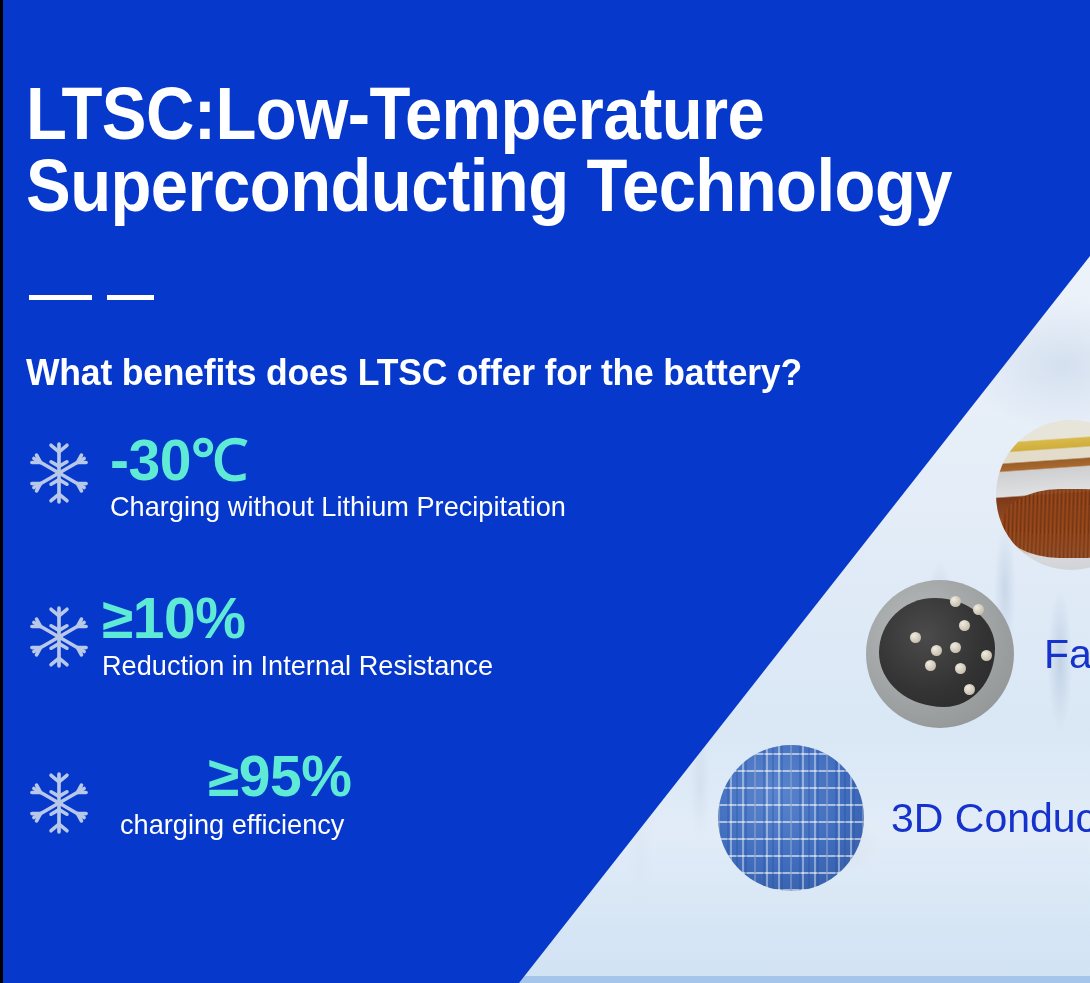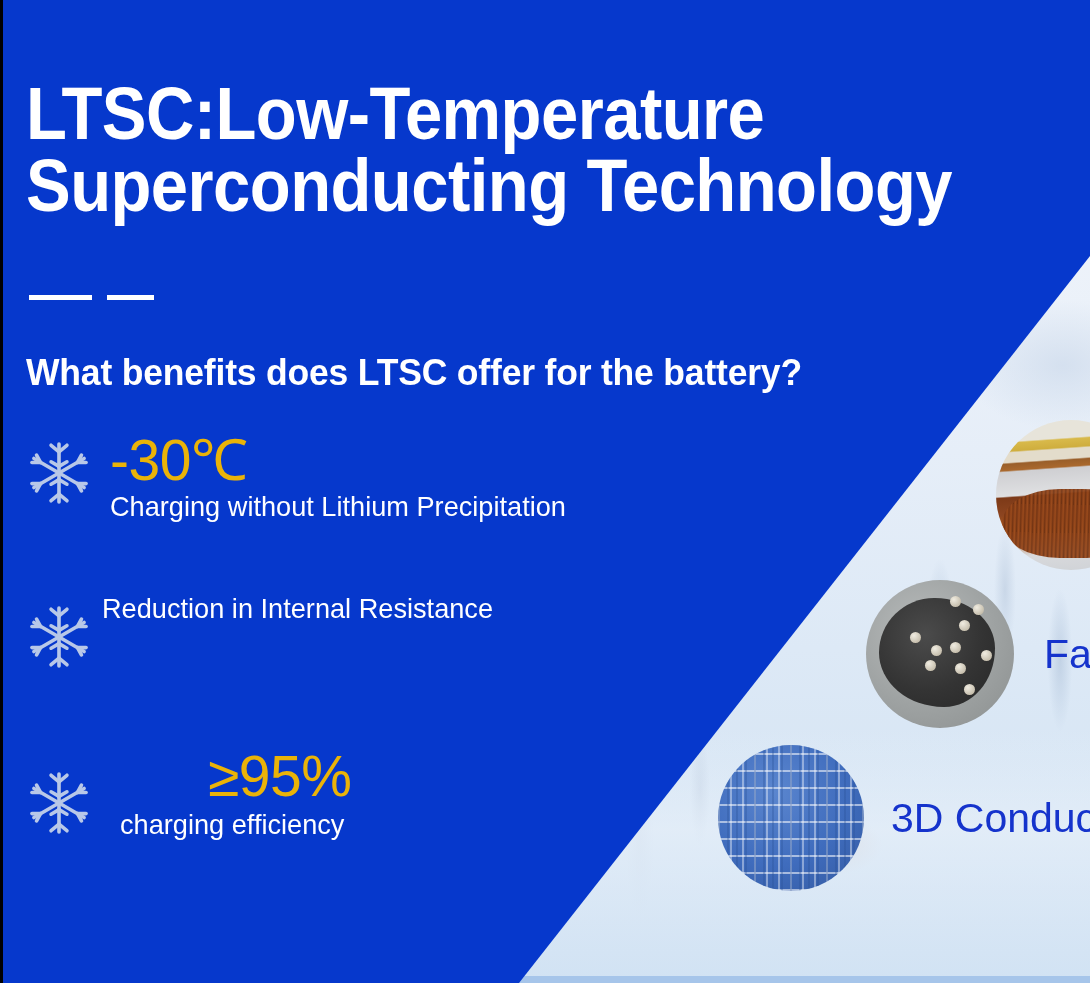--- a/index.html
+++ b/index.html
@@ -92,22 +92,22 @@
   .flake{
     width:66px;height:66px;flex:0 0 66px;
     margin-top:8px;
   }
   #benefit-1 .flake{margin-top:14px;}
   #benefit-2 .flake{margin-top:22px;}
   .flake svg{display:block;width:66px;height:66px;}
 
   .benefit-text{margin-left:14px;}
   .b-value{
-    color:#eab308;
-    font-weight:normal;
+    color:#5eead4;
+    font-weight:bold;
     font-size:57px;
     line-height:1.0;
     letter-spacing:-0.5px;
     white-space:nowrap;
   }
   .b-label{
     color:#ffffff;
     font-size:28px;
     font-weight:500;
     line-height:1.15;
@@ -295,20 +295,21 @@
           <line x1="22" y1="66" x2="9" y2="66"></line>
             <line x1="22" y1="66" x2="16" y2="77"></line>
           <line x1="50" y1="40" x2="38" y2="33"></line>
             <line x1="50" y1="40" x2="62" y2="33"></line>
           <line x1="50" y1="60" x2="38" y2="67"></line>
             <line x1="50" y1="60" x2="62" y2="67"></line>
         </g>
       </svg>
     </span>
     <span class="benefit-text">
+      <span class="b-value">≥10%</span>
       <span class="b-label" style="display:block;">Reduction in Internal Resistance</span>
     </span>
   </div>
 
   <div class="benefit" id="benefit-2">
     <span class="flake">
       <svg viewBox="0 0 100 100" aria-hidden="true">
         <g stroke="#b8c8e8" stroke-width="5.5" stroke-linecap="round" fill="none">
           <line x1="50" y1="6" x2="50" y2="94"></line>
           <line x1="12" y1="28" x2="88" y2="72"></line>

